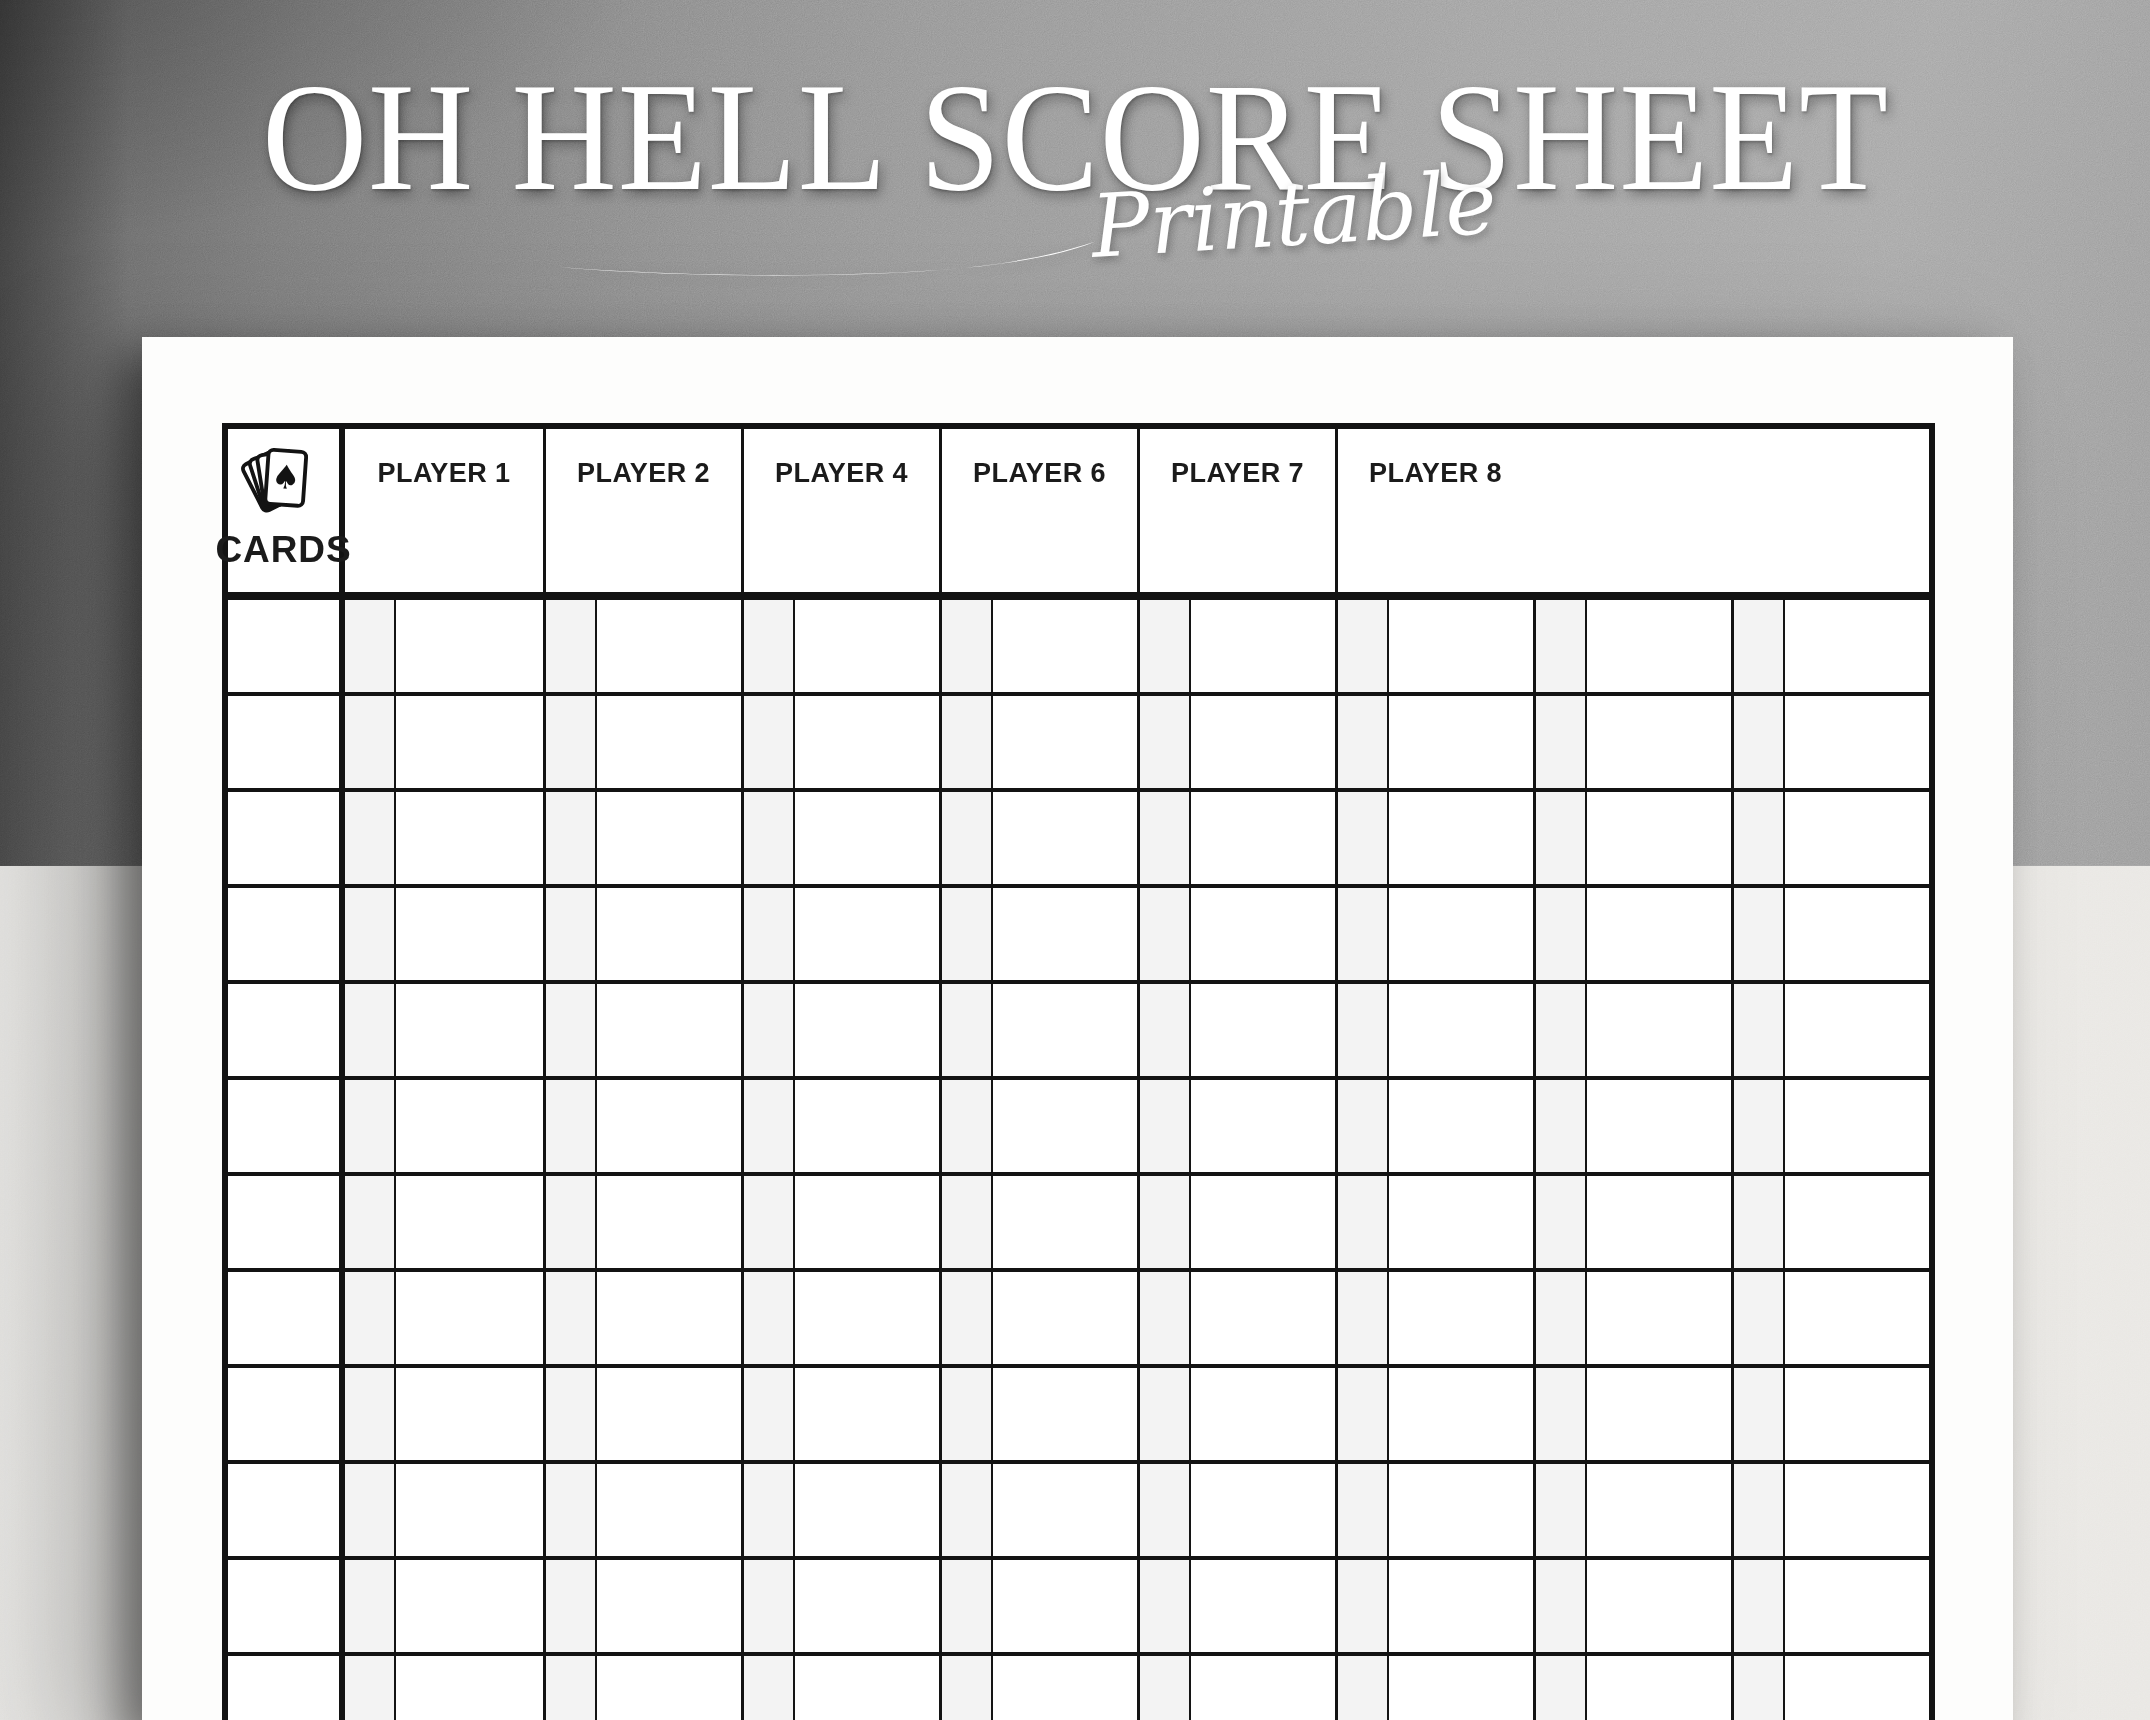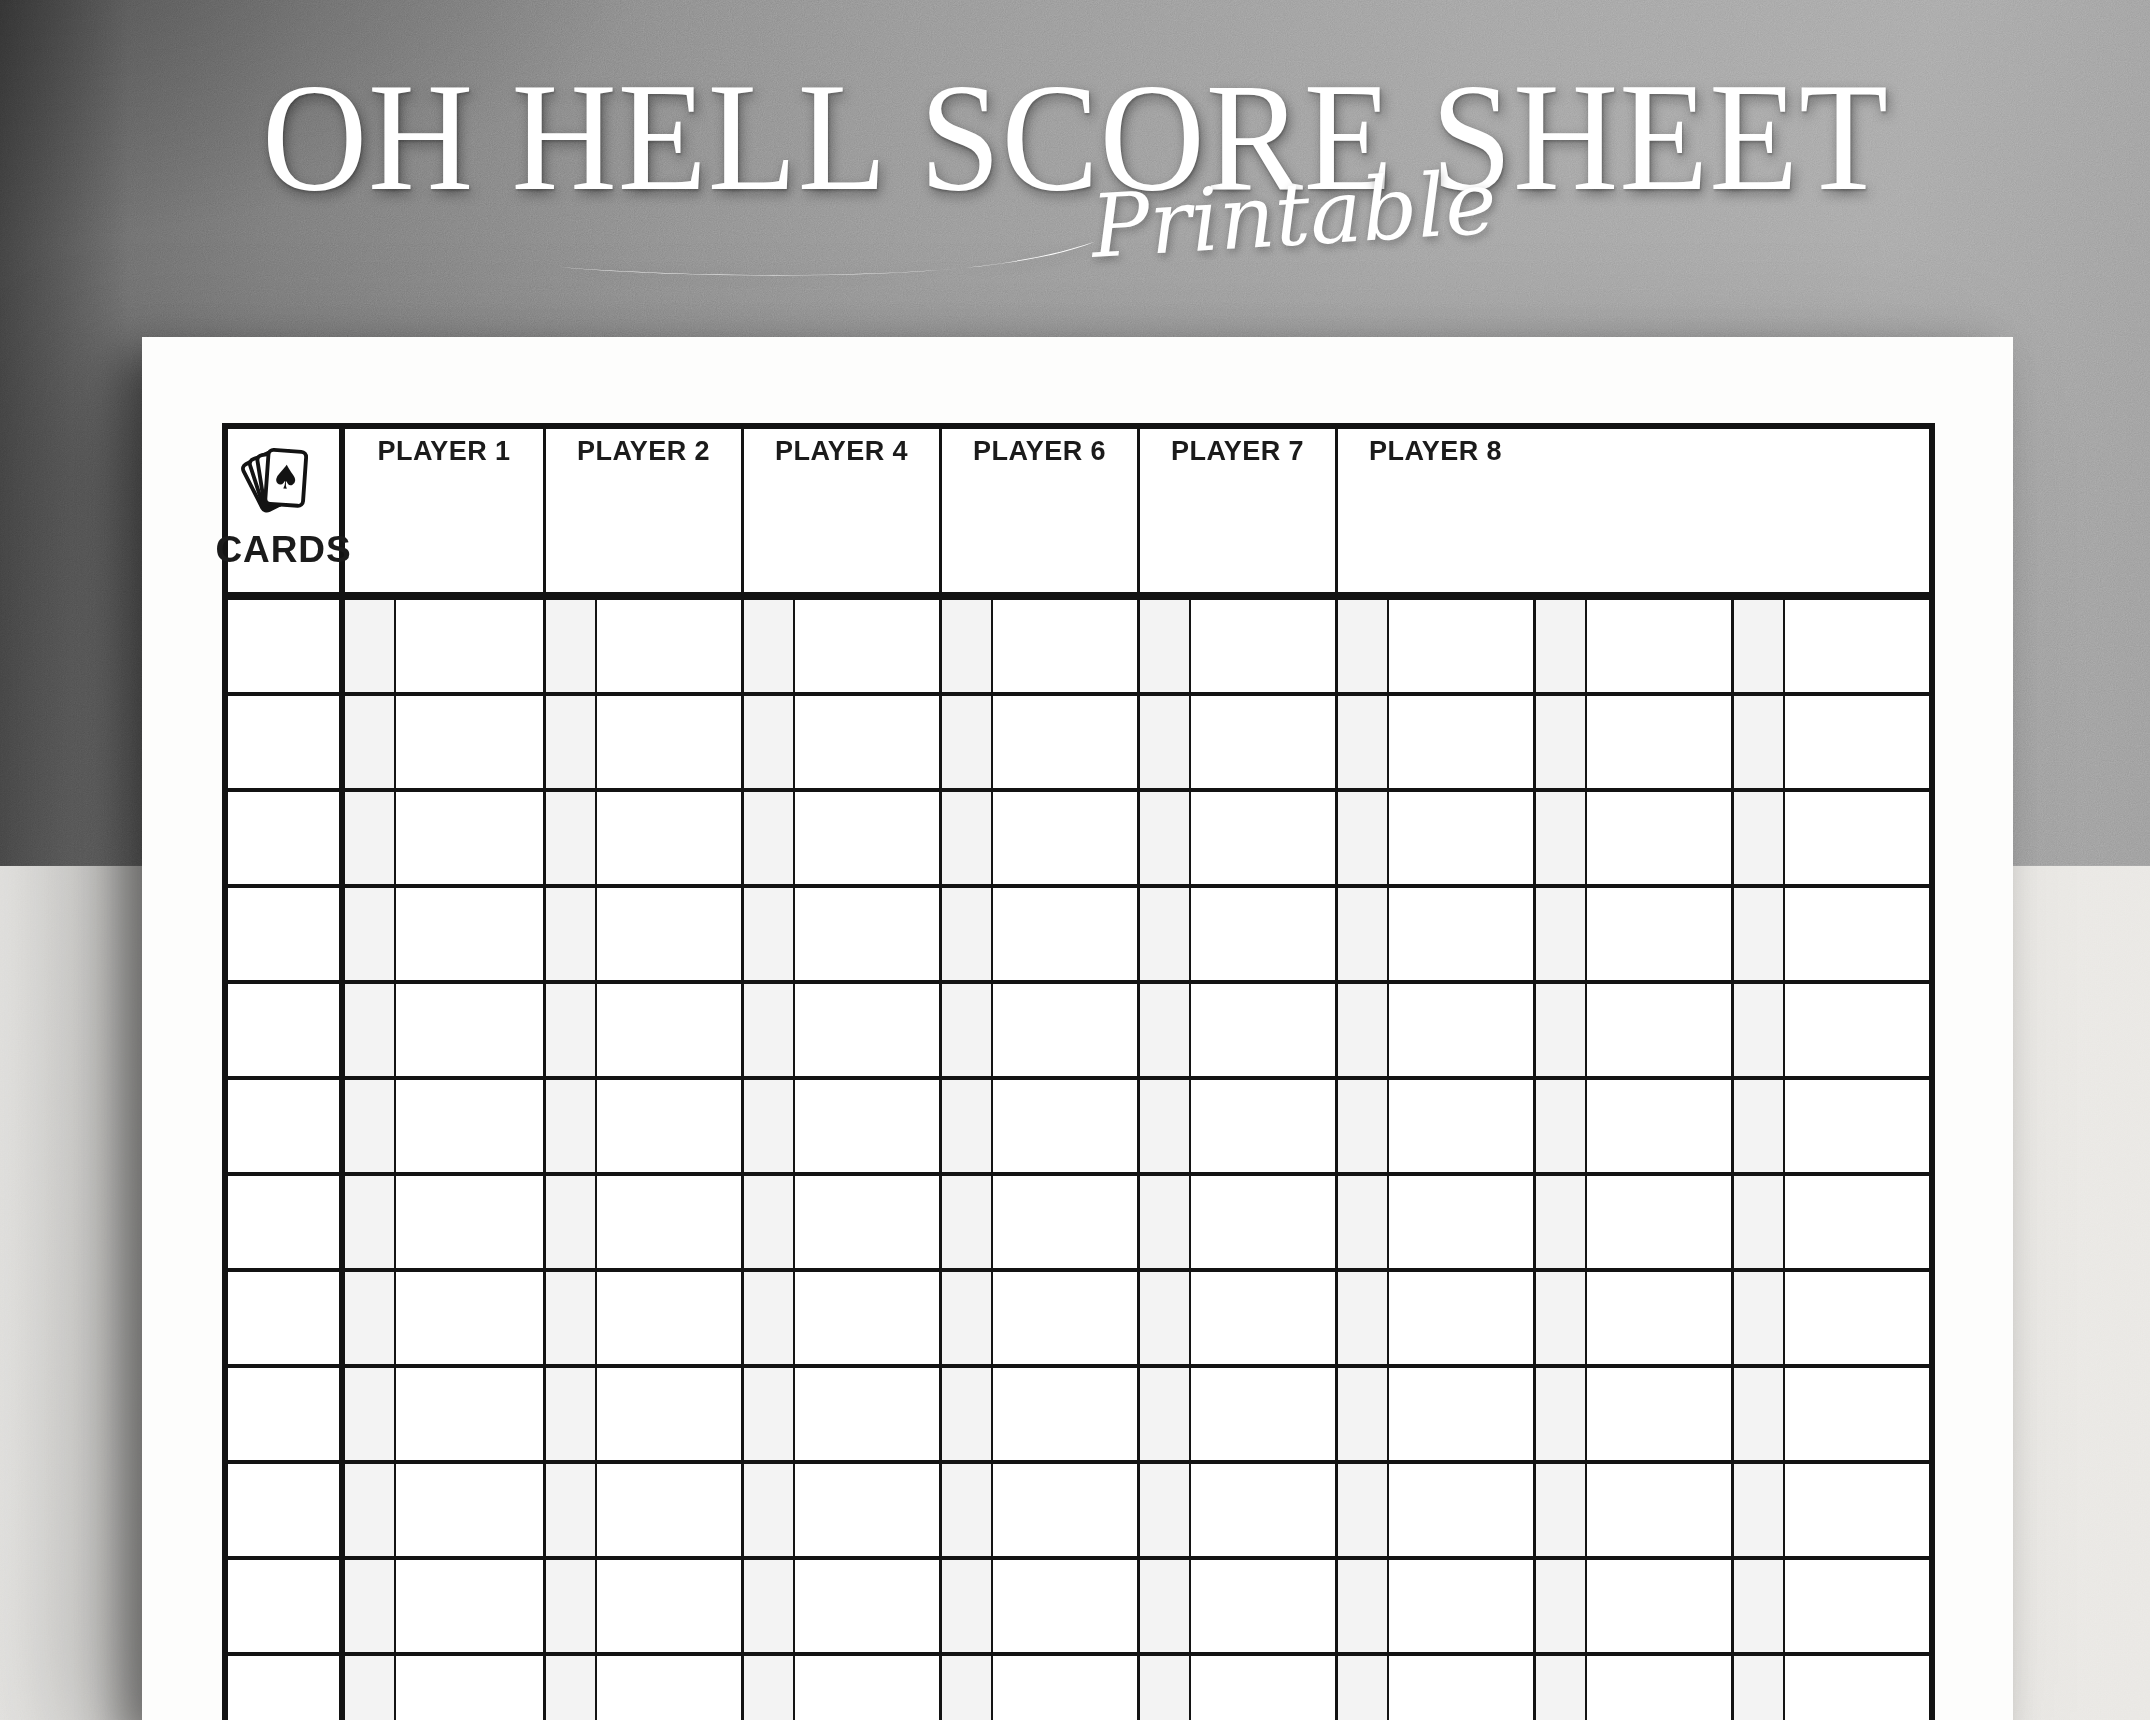--- a/index.html
+++ b/index.html
@@ -35,21 +35,21 @@
     background:#fdfdfc;overflow:hidden;
     box-shadow:-22.4px 17px 41px rgba(0,0,0,.42),-73px 43px 120px rgba(0,0,0,.26);}
   .sheet{position:absolute;left:80px;top:86px;right:78px;bottom:-12px;
     border:6.9px solid #131313;background:#ffffff;}
   .head-row{display:grid;grid-template-columns:117px repeat(8,1fr);
     height:163px;border-bottom:8.6px solid #131313;box-sizing:content-box;}
   .corner-cell{border-right:6px solid #131313;display:flex;flex-direction:column;
     align-items:center;justify-content:flex-start;padding-top:12px;}
   .corner-label{font-weight:700;font-size:37px;letter-spacing:0.9px;color:#1b1b1b;margin-top:5.2px;}
   .player-cell{border-left:3.4px solid #131313;display:flex;justify-content:center;
-    align-items:flex-start;padding-top:7px;}
+    align-items:flex-start;padding-top:29px;}
   .player-cell.first{border-left:none;}
   .player-cell span{font-weight:700;font-size:27px;letter-spacing:0.4px;color:#1b1b1b;}
 
   .row{display:grid;grid-template-columns:117px repeat(8,1fr);
     height:92px;border-bottom:4.3px solid #131313;}
   .cards-cell{border-right:6px solid #131313;background:#fff;}
   .pcell{border-left:3.4px solid #131313;display:flex;background:#fff;}
   .pcell.first{border-left:none;}
   .bid{width:49px;background:#f3f3f3;border-right:2.6px solid #141414;}
   .score{flex:1;}

